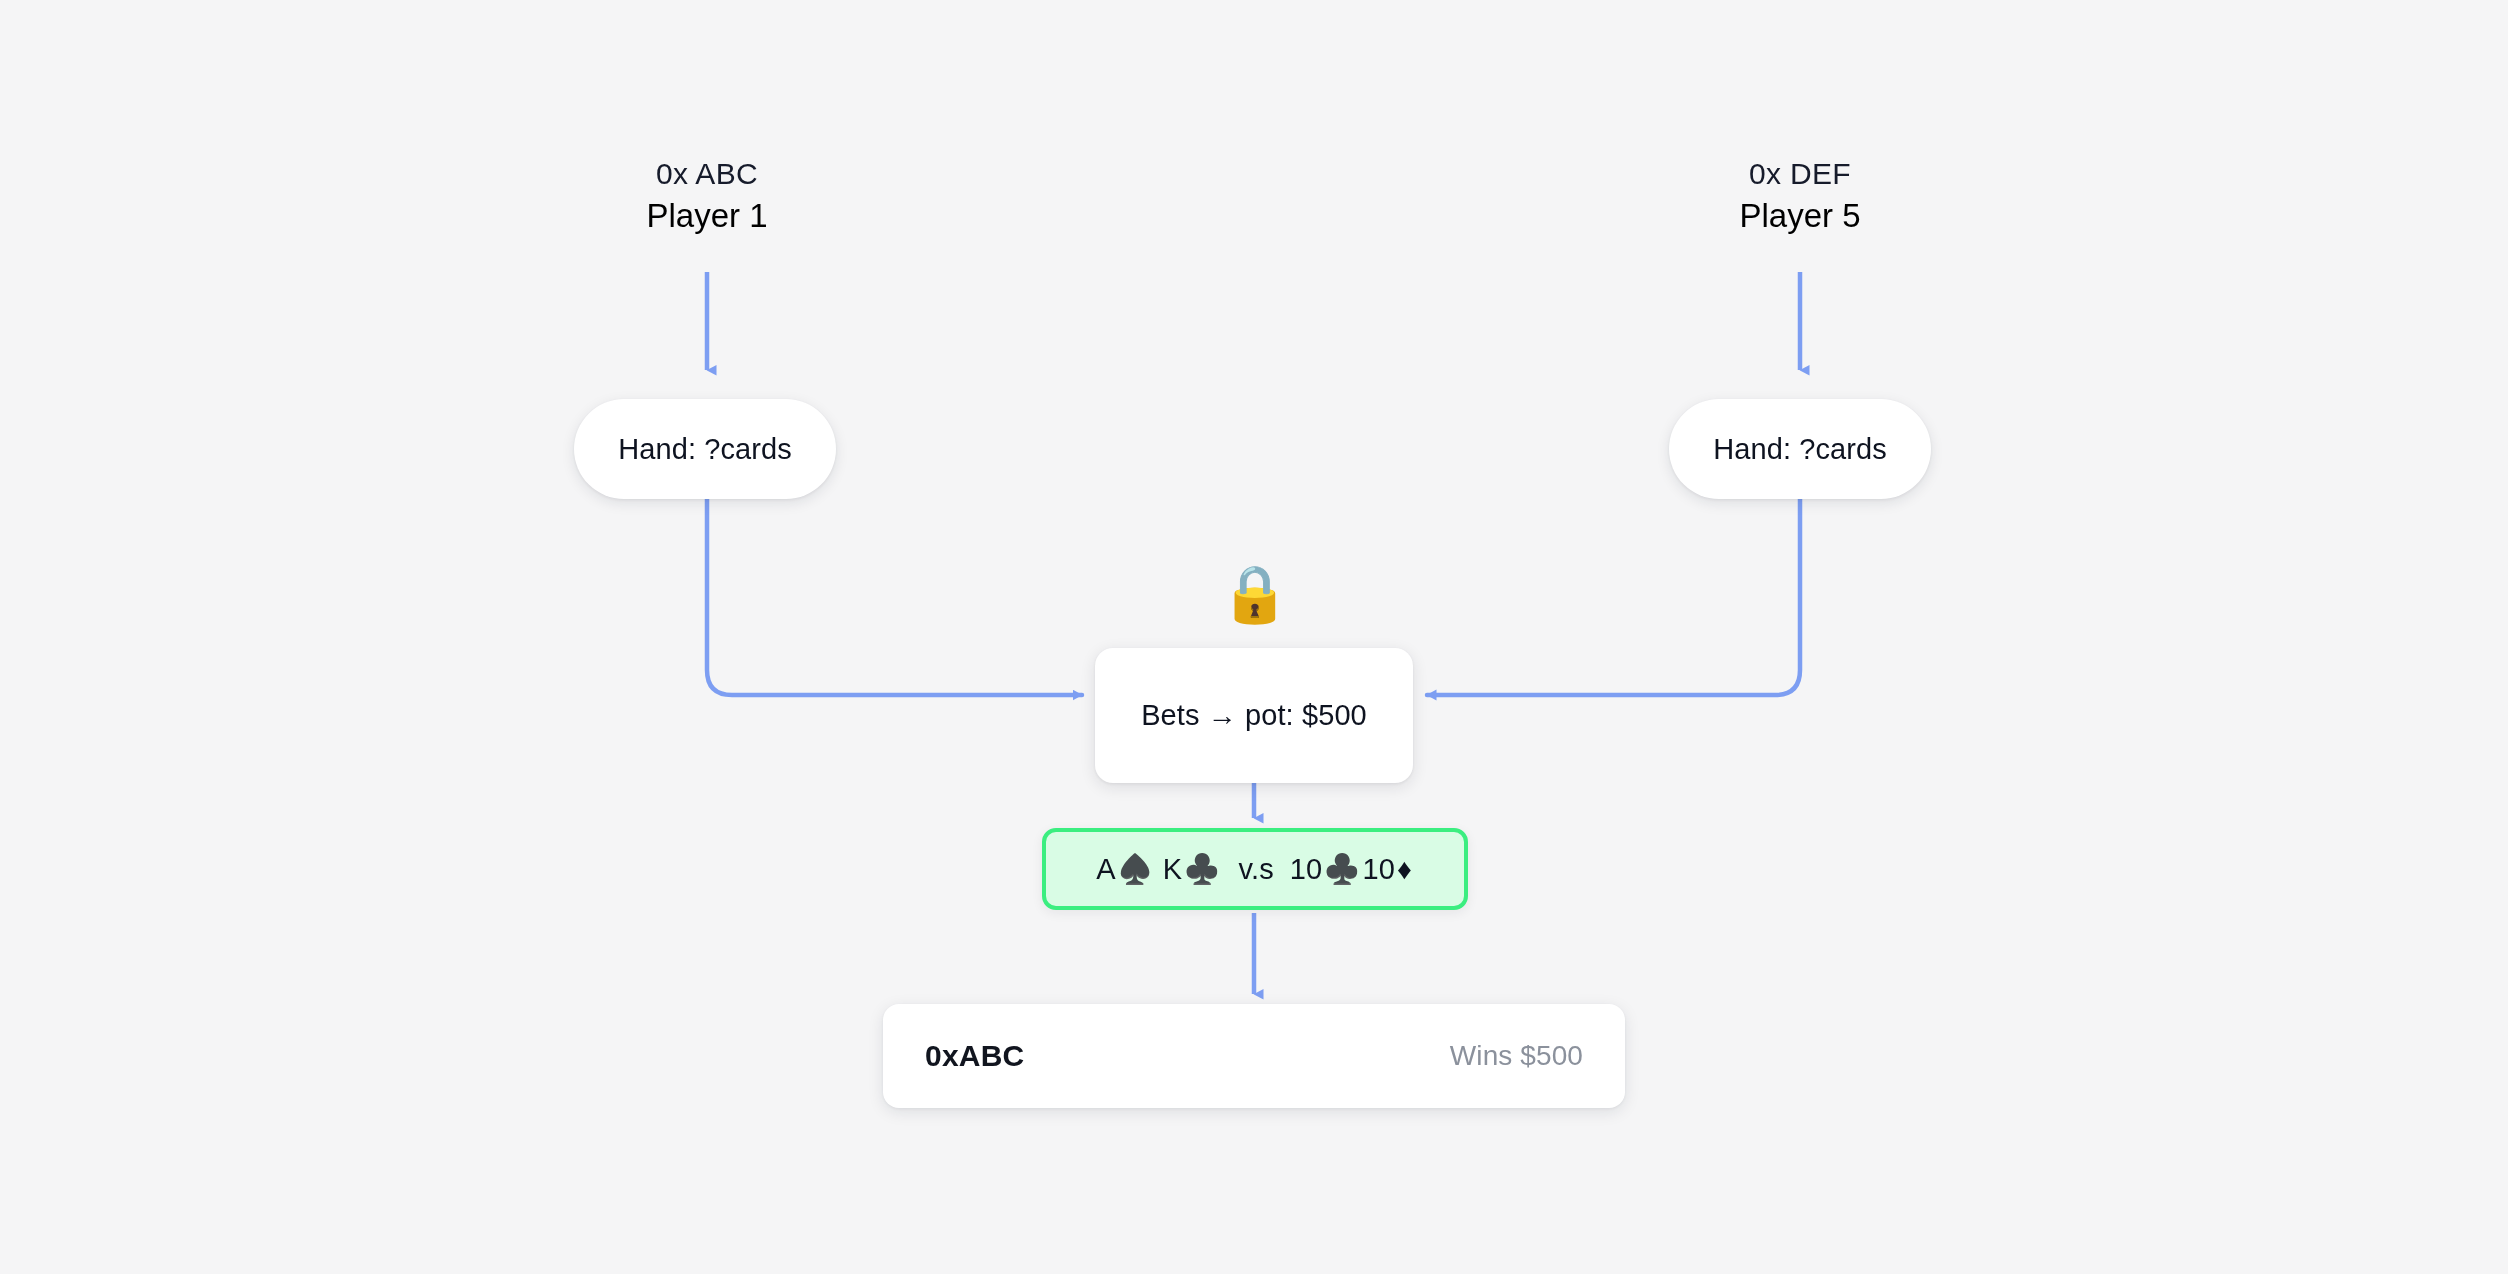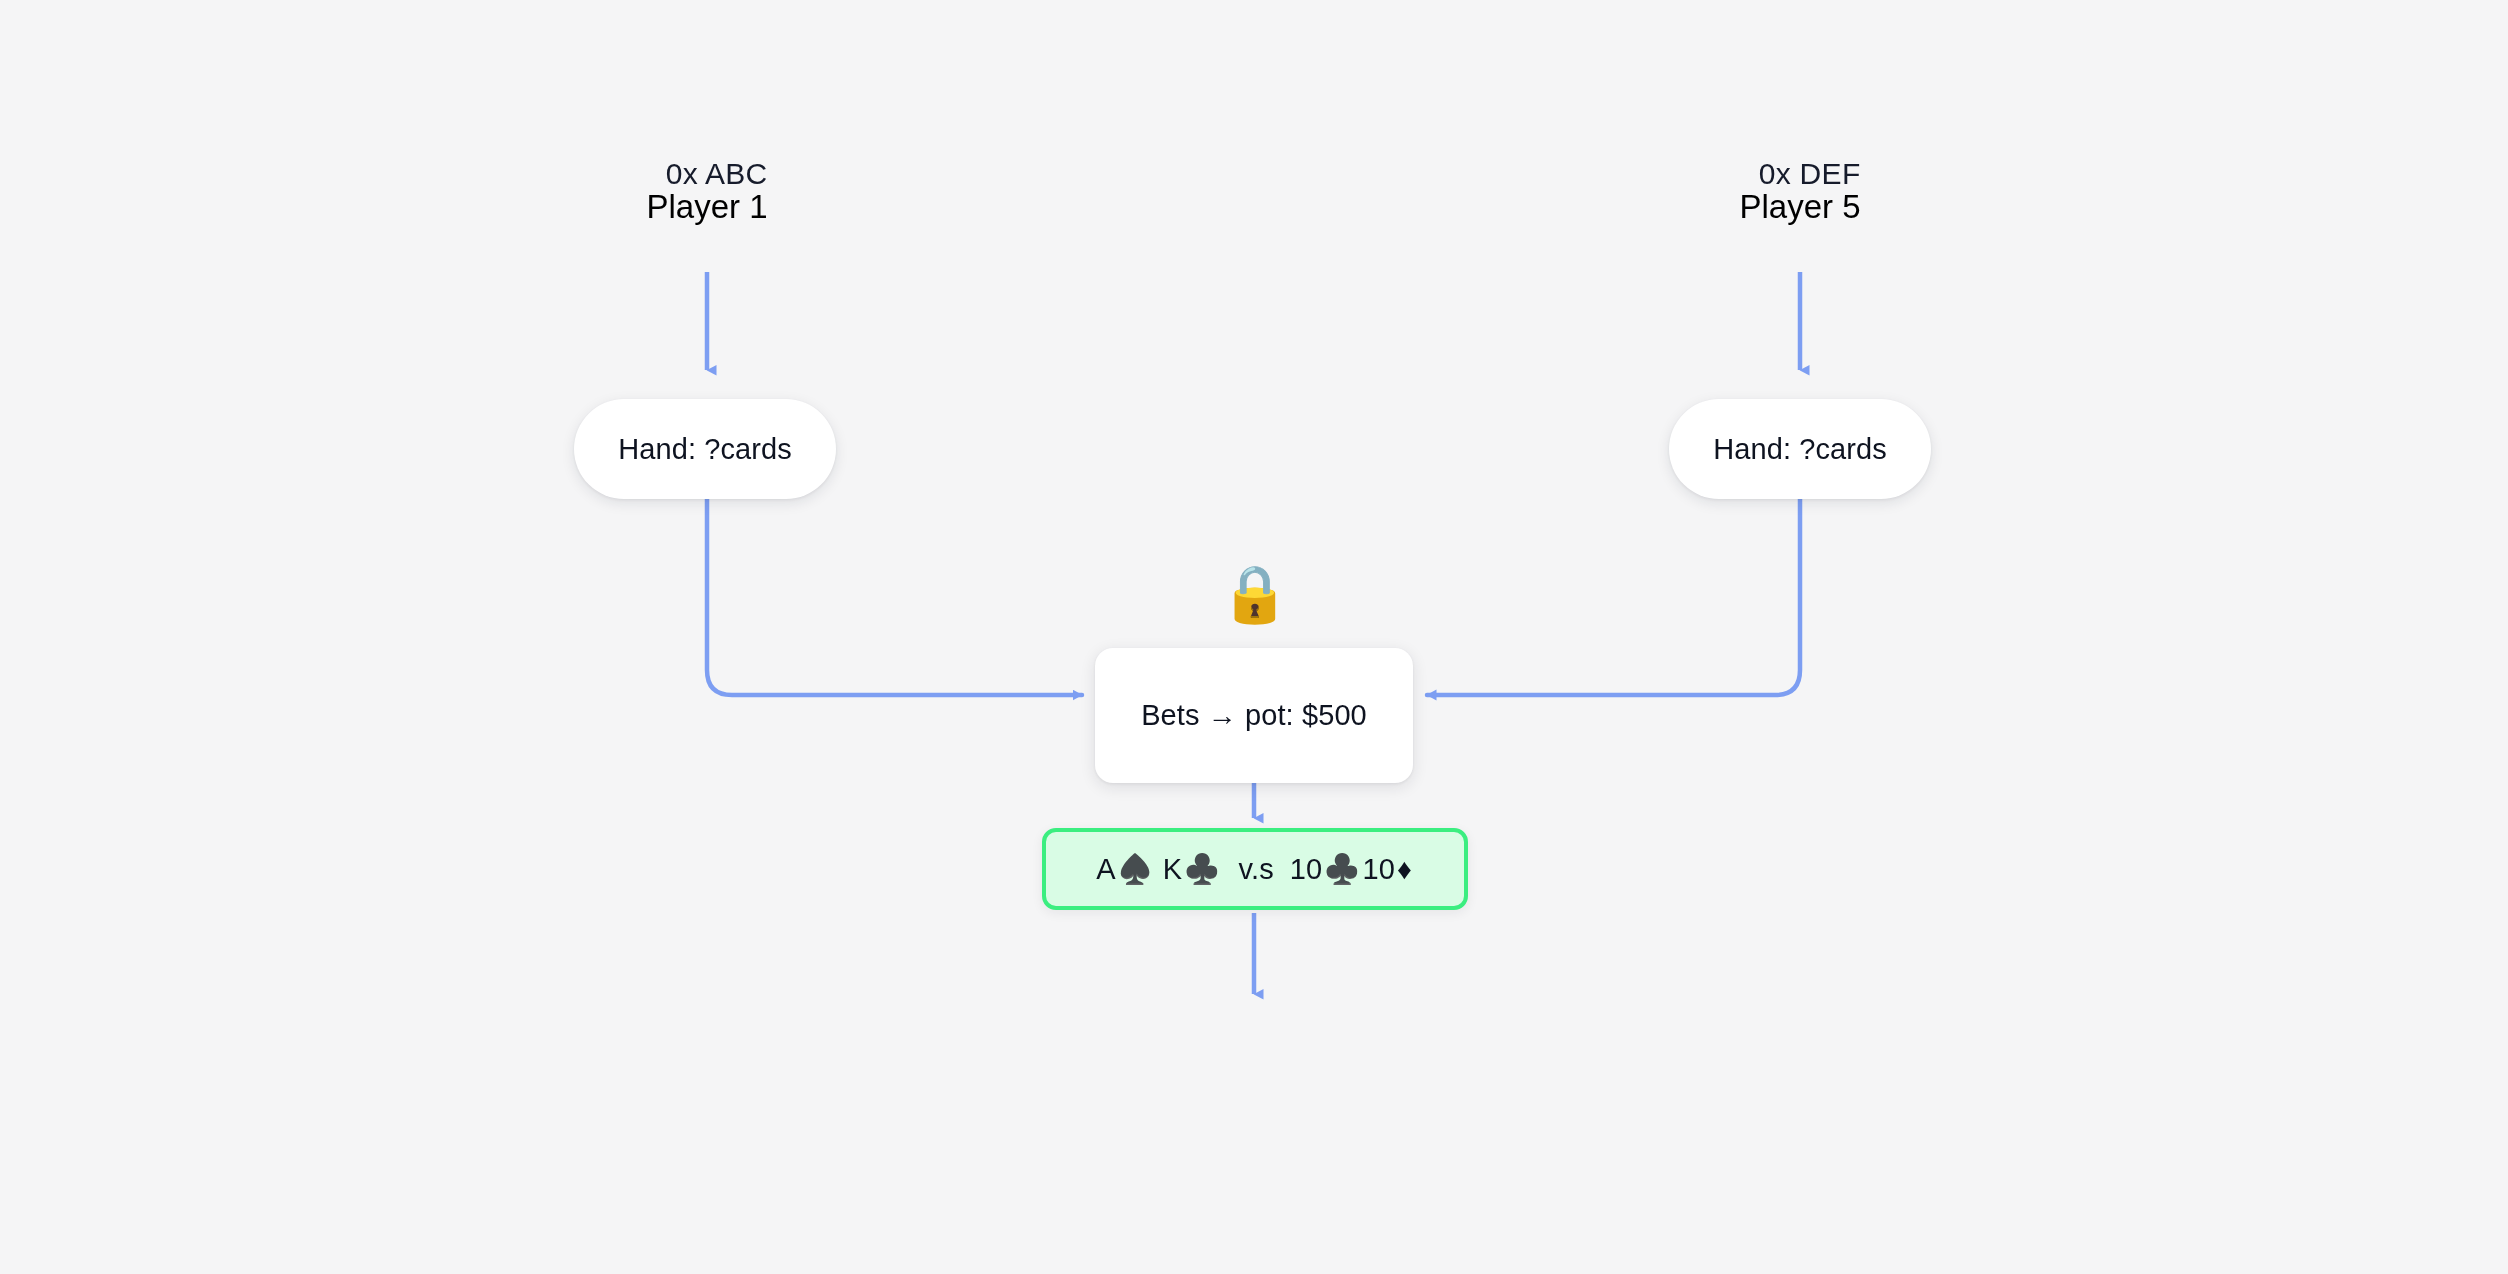--- a/index.html
+++ b/index.html
@@ -44,21 +44,22 @@
     background: #ffffff;
     color: #0d1117;
   }
 
   
   .player-label {
     position: absolute;
     z-index: 2;
     display: flex;
     flex-direction: column;
-    align-items: flex-end;
+    align-items: center;
+    gap: 9px;
     white-space: nowrap;
   }
   .player-addr {
     font-size: 30px;
     font-weight: 400;
     letter-spacing: 0.3px;
     color: #161b2b;
     line-height: 1.05;
   }
   .player-role {
@@ -232,14 +233,18 @@
       <span>K</span>
       <span class="suit-emoji">♣️</span>
       <span class="vs">v.s</span>
       <span>10</span>
       <span class="suit-emoji">♣️</span>
       <span>10</span>
       <span class="suit-emoji">♦</span>
     </div>
   </div>
 
+  <div id="node-result" class="node">
+    <span class="winner-addr">0xABC</span>
+    <span class="winner-amount">Wins $500</span>
+  </div>
 
 </div>
 
 </body></html>

